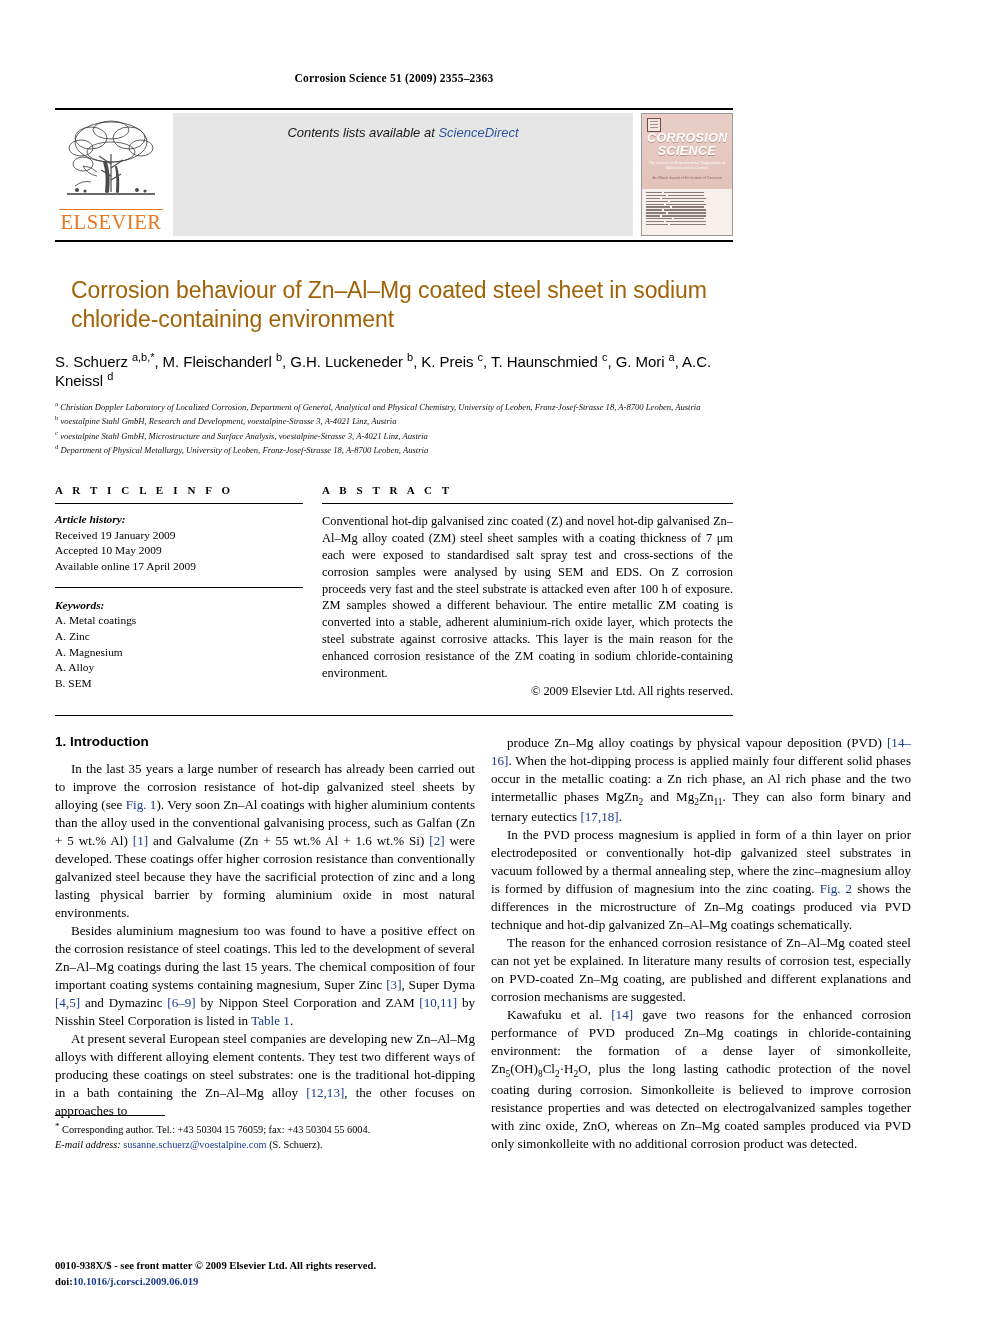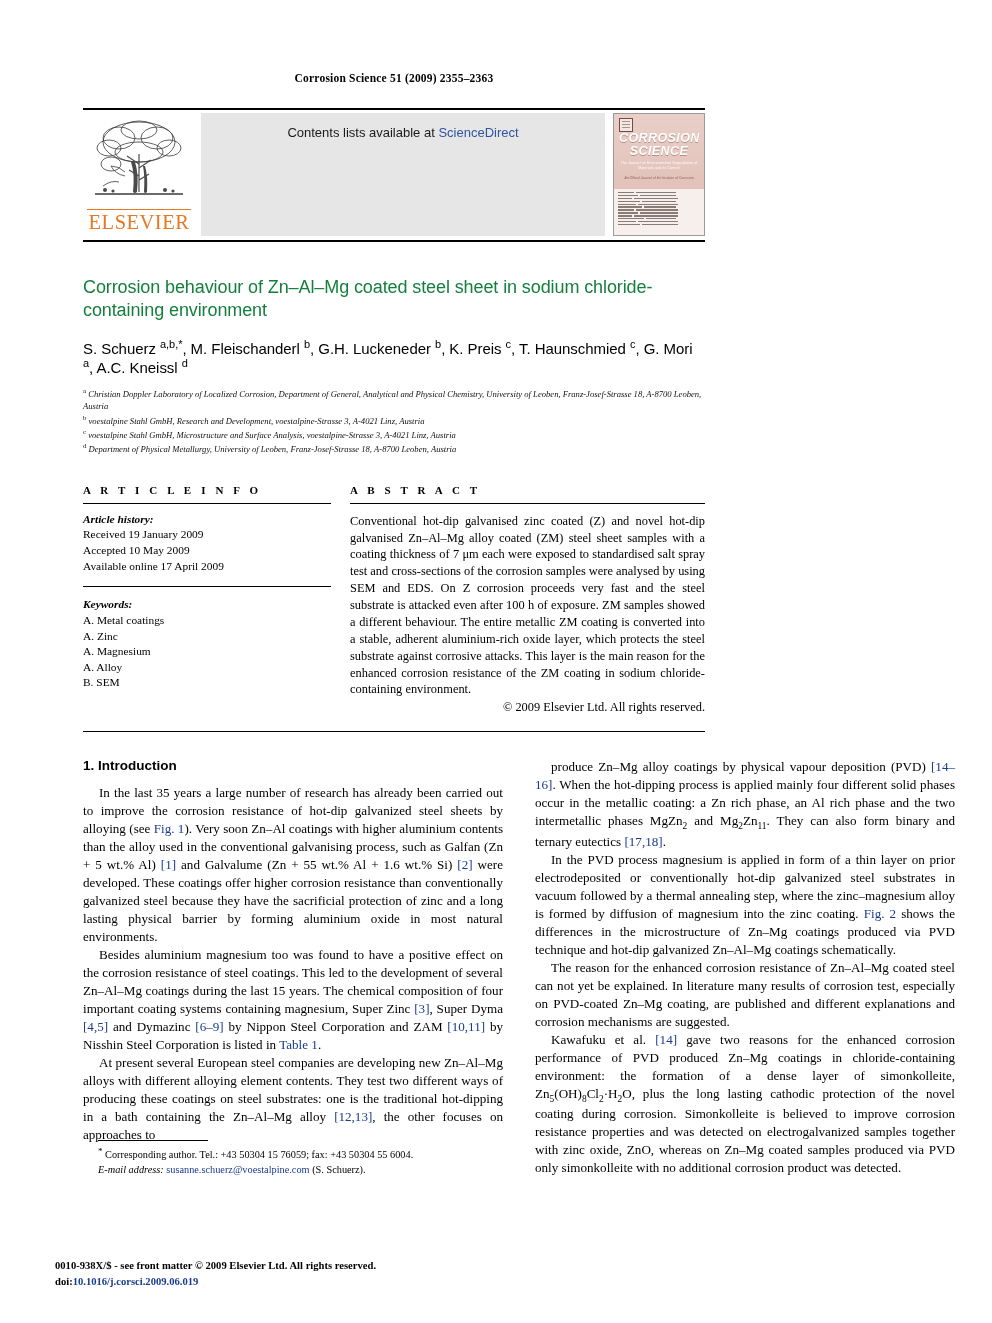--- a/index.html
+++ b/index.html
@@ -7,21 +7,21 @@
   body {
     width: 992px;
     height: 1323px;
     background: #ffffff;
     font-family: "Liberation Serif", "DejaVu Serif", serif;
     color: #000000;
     position: relative;
     overflow: hidden;
   }
 
-  .page { position: relative; width: 788px; height: 1323px; padding: 0 83px; }
+  .page { position: relative; width: 788px; height: 1323px; padding: 0 55px; }
 
   
   .runhead {
     text-align: center;
     font-size: 11.5px;
     font-weight: bold;
     letter-spacing: .2px;
     padding-top: 72px;
   }
 
@@ -70,20 +70,21 @@
     flex-direction: column;
     justify-content: space-between;
     align-items: center;
     padding: 12px 0 0 0;
     position: relative;
   }
   .contents-line {
     font-family: "Liberation Sans", sans-serif;
     font-size: 13px;
     color: #1a1a1a;
+    font-style: italic;
   }
   .contents-line a, .sd-link {
     color: #2f54a0;
     text-decoration: none;
   }
   .journal-name {
     font-family: "Liberation Serif", serif;
     font-size: 33px;
     color: #111;
     letter-spacing: .2px;
@@ -159,26 +160,26 @@
     padding: 3px 4px;
   }
   .cover-lines { display:flex; flex-direction:column; gap:1.5px; }
   .cover-row { display:flex; gap:2px; align-items:center; }
   .cover-row i { display:block; height:1.4px; background:#8b7b76; }
 
   
   .title-block { margin-top: 34px; }
   .art-title {
     font-family: "Liberation Sans", sans-serif;
-    font-size: 18px;
+    font-size: 23px;
     line-height: 1.28;
     font-weight: normal;
-    color: #15803d;
+    color: #a16207;
     letter-spacing: -.1px;
-    margin: 0;
+    margin: 16px;
   }
   .authors {
     font-family: "Liberation Sans", sans-serif;
     font-size: 15px;
     margin-top: 16px;
     letter-spacing: -.05px;
   }
   .authors sup { font-size: 11px; }
   .affils { margin-top: 10px; }
   .affil {
@@ -220,23 +221,23 @@
   }
   .copyright { text-align: right; margin-top: 2px; font-size: 12.4px; }
 
   .double-rule {
     border-top: 1px solid #000;
     margin-top: 16px;
   }
 
   
   .body-cols {
-    margin-top: 26px;
+    margin-top: 18px;
     display: flex;
-    gap: 32px;
+    gap: 16px;
     position: relative;
   }
   .bcol { width: 420px; flex: 0 0 420px; position: relative; }
   h2.sec {
     font-family: "Liberation Sans", sans-serif;
     font-size: 13.5px;
     font-weight: bold;
     margin: 0 0 11px 0;
   }
   p.para {
@@ -246,21 +247,21 @@
     text-align: justify;
     text-indent: 16px;
     hyphens: auto;
   }
   .ref { color: #1a3a8f; }
   .lnk { color: #1a3a8f; }
 
   
   .footnote {
     position: absolute;
-    left: 15px;
+    left: 0;
     bottom: 0;
     width: 420px;
   }
   .fn-rule { border-top: 1px solid #000; width: 110px; margin-bottom: 4px; }
   .fn-text { font-size: 10.3px; line-height: 1.42; }
   .fn-text .lead { font-style: italic; }
   .fn-star { font-size: 9px; vertical-align: super; }
 
   .footer {
     position: absolute;

